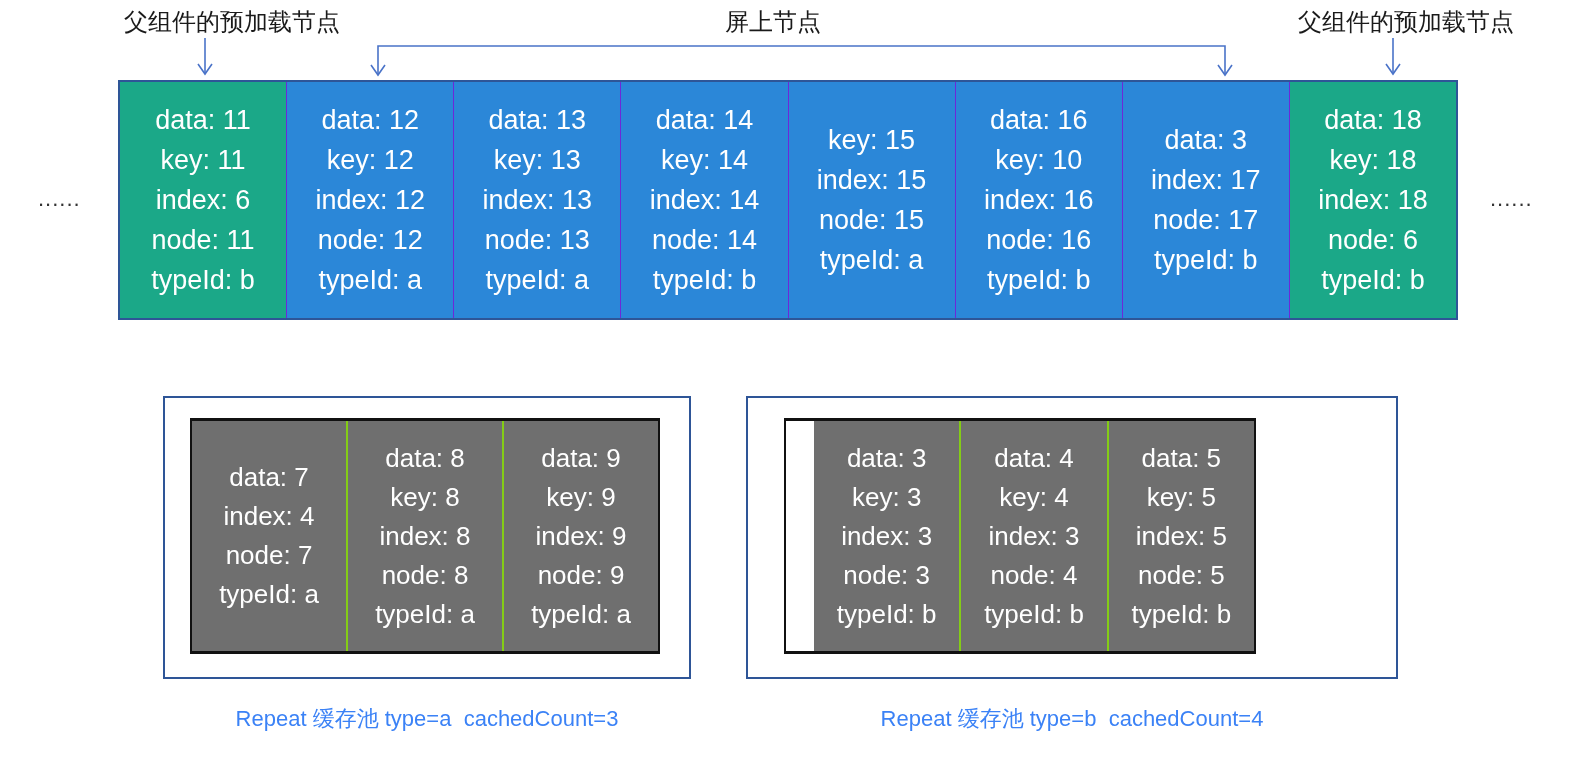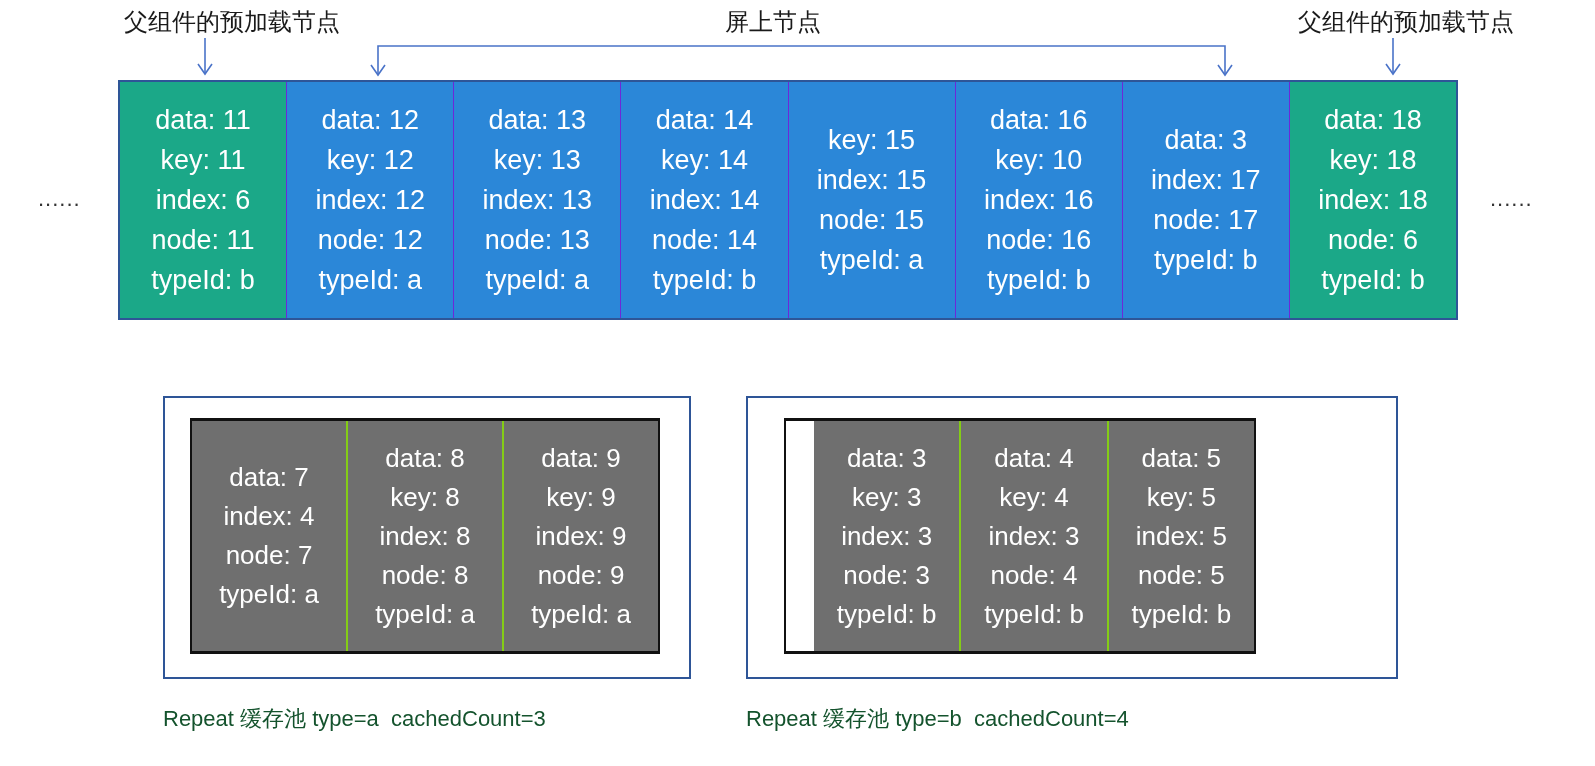--- a/index.html
+++ b/index.html
@@ -95,22 +95,22 @@
     font-size: 26px;
     line-height: 39px;
     box-sizing: border-box;
   }
   .cache-card + .cache-card { border-left: 2px solid #84cc16; }
 
   .caption {
     position: absolute;
     top: 704px;
     font-size: 22px;
-    color: #14532d;
-    text-align: left;
+    color: #3b82f6;
+    text-align: center;
     white-space: pre;
   }
   .caption-a { left: 163px; width: 528px; }
   .caption-b { left: 746px; width: 652px; }
 </style>
 </head>
 <body>
 
 <div class="stage">
 

